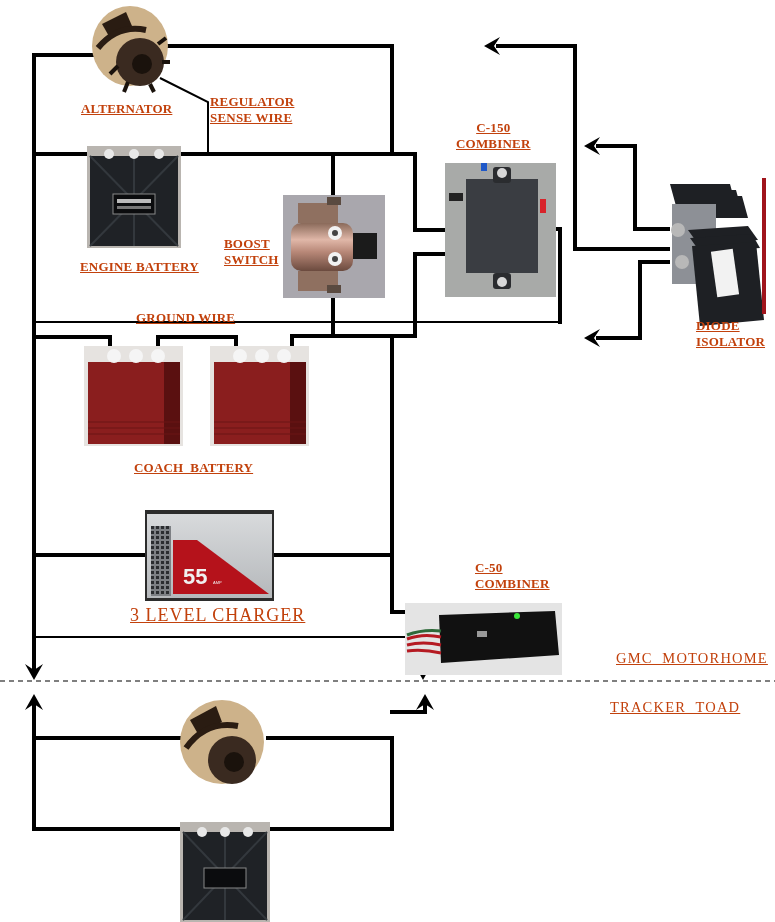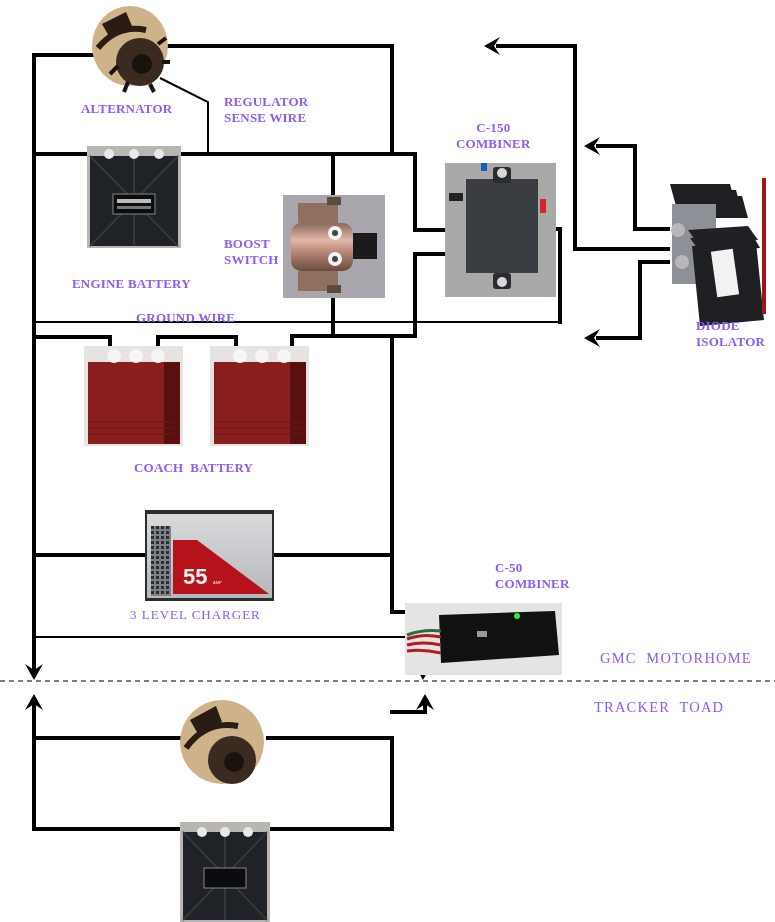--- a/index.html
+++ b/index.html
@@ -1,21 +1,21 @@
 <!DOCTYPE html>
 <html><head>
 <meta charset="utf-8">
 <style>
   html, body { margin: 0; padding: 0; background: #ffffff; }
   body { width: 775px; height: 922px; position: relative; overflow: hidden;
          font-family: "Liberation Serif", "DejaVu Serif", serif; }
   #diagram { position: absolute; left: 0; top: 0; width: 775px; height: 922px; }
-  .lbl { position: absolute; font-weight: bold; color: #8b5cf6; font-size: 13px; line-height: 16px; white-space: pre; letter-spacing: 0.2px; }
-  .lbl.big { font-weight: normal; font-size: 13px; letter-spacing: 1px; text-align: right; }
-  .lbl.region { font-weight: normal; font-size: 14.5px; letter-spacing: 1.2px; }
+  .lbl { position: absolute; font-weight: bold; color: #c2410c; font-size: 13px; line-height: 16px; white-space: pre; letter-spacing: 0.2px; text-decoration: underline; }
+  .lbl.big { font-weight: normal; font-size: 18px; letter-spacing: 1px; text-align: right; }
+  .lbl.region { font-weight: normal; font-size: 14.5px; letter-spacing: 1.2px; margin-left: 16px; }
 </style>
 </head>
 <body>
 
 <svg id="diagram" viewBox="0 0 775 922" xmlns="http://www.w3.org/2000/svg">
   <defs>
     <linearGradient id="switchGrad" x1="0" y1="0" x2="0" y2="1">
       <stop offset="0" stop-color="#8a6a5a"></stop>
       <stop offset="0.35" stop-color="#e0b7a8"></stop>
       <stop offset="0.6" stop-color="#b88878"></stop>
@@ -219,28 +219,28 @@
         <line x1="45" y1="10" x2="45" y2="98"></line>
       </g>
     <rect x="24" y="46" width="42" height="20" fill="#0b0c0e" stroke="#888" stroke-width="1"></rect>
     <circle cx="22" cy="10" r="5" fill="#e8e8e8"></circle>
       <circle cx="45" cy="10" r="5" fill="#e8e8e8"></circle>
       <circle cx="68" cy="10" r="5" fill="#e8e8e8"></circle>
   </g>
 </svg>
 
 <div class="lbl" style="left:81px;top:101px;">ALTERNATOR</div>
-<div class="lbl" style="left:210px;top:94px;padding-left:14px;">REGULATOR
+<div class="lbl" style="left:210px;top:94px;">REGULATOR
 SENSE WIRE</div>
-<div class="lbl" style="left:72px;top:259px;margin-top:17px;">ENGINE BATTERY</div>
+<div class="lbl" style="left:80px;top:259px;">ENGINE BATTERY</div>
 <div class="lbl" style="left:224px;top:236px;">BOOST
 SWITCH</div>
 <div class="lbl" style="left:456px;top:120px;text-align:center;">C-150
 COMBINER</div>
 <div class="lbl" style="left:696px;top:318px;">DIODE
 ISOLATOR</div>
 <div class="lbl" style="left:136px;top:310px;">GROUND WIRE</div>
 <div class="lbl" style="left:134px;top:460px;">COACH  BATTERY</div>
 <div class="lbl big" style="left:130px;top:607px;">3 LEVEL CHARGER</div>
-<div class="lbl" style="left:475px;top:560px;margin-left:20px;">C-50
+<div class="lbl" style="left:475px;top:560px;">C-50
 COMBINER</div>
 <div class="lbl region" style="left:600px;top:650px;">GMC  MOTORHOME</div>
 <div class="lbl region" style="left:594px;top:699px;">TRACKER  TOAD</div>
 
 </body></html>

